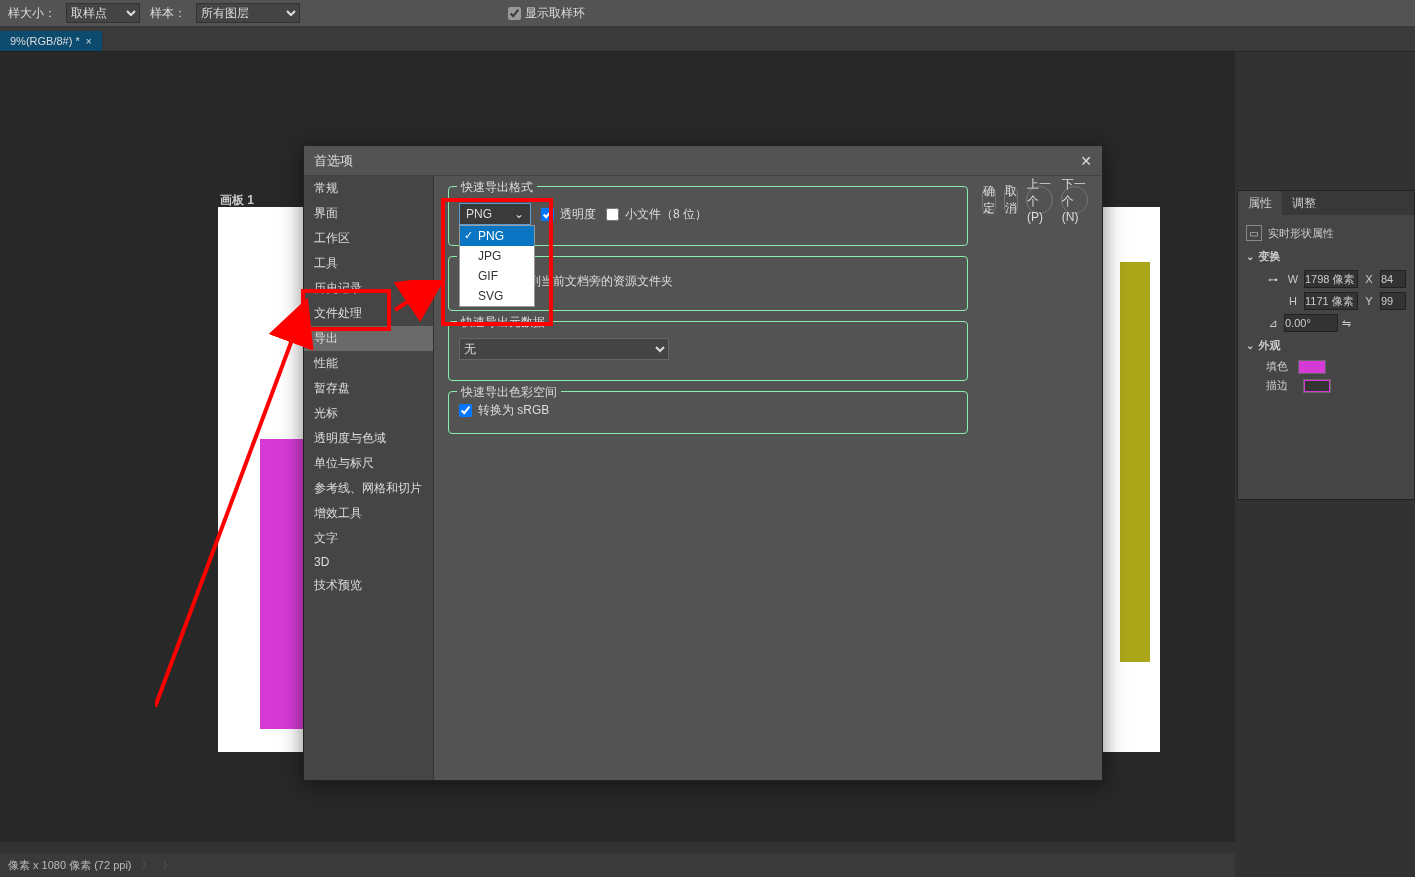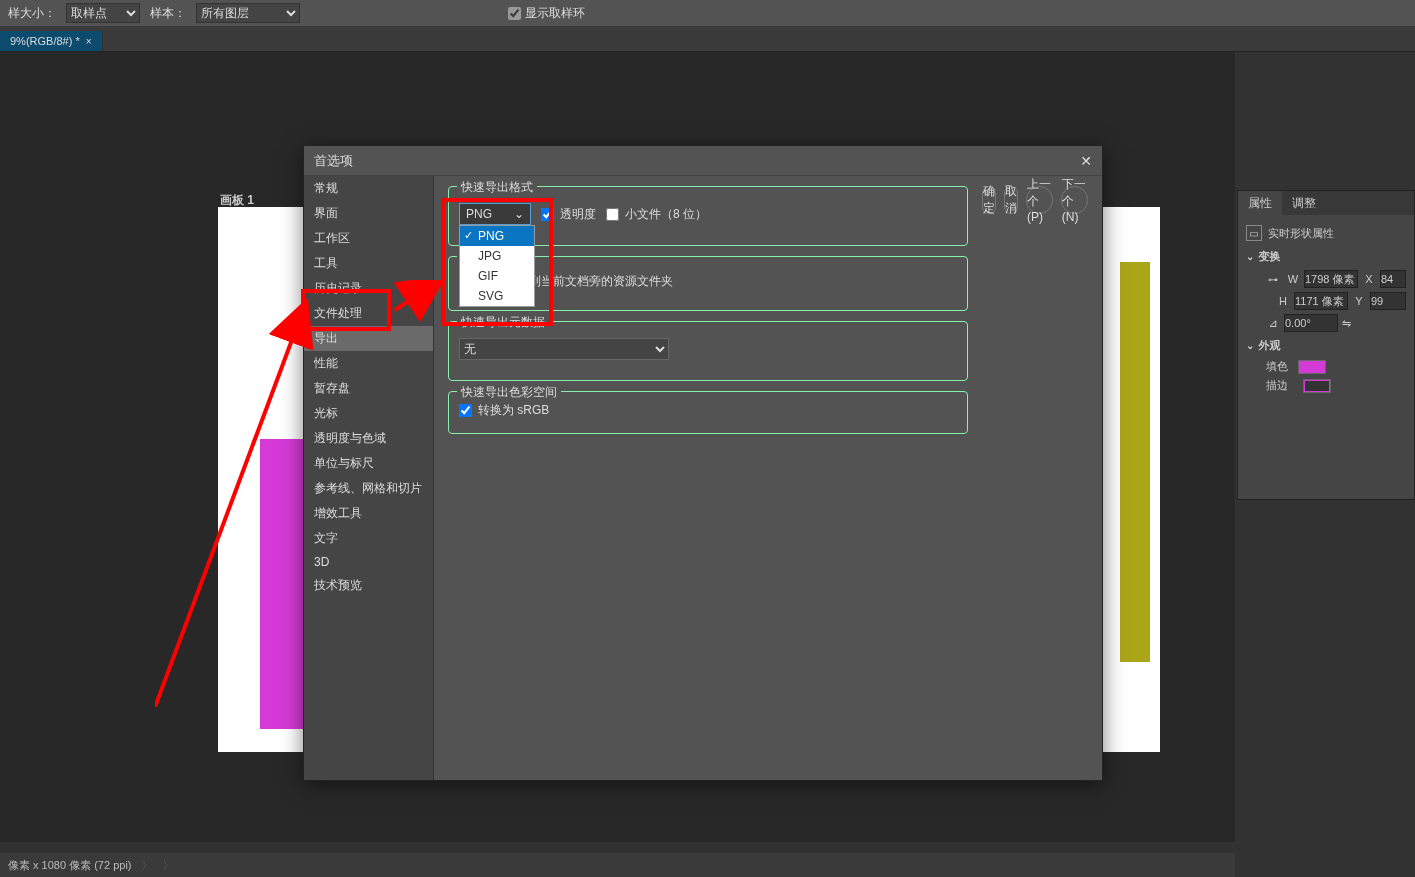--- a/index.html
+++ b/index.html
@@ -236,21 +236,21 @@
         <span class="propLbl">W</span>
         <input class="propField" value="1798 像素" style="">
         <span class="propLbl">X</span>
         <input class="propField" style="width: 26px;" value="84">
       </div>
       <div class="propRow">
         <span class="linkIcon">&nbsp;</span>
         <span class="propLbl">H</span>
         <input class="propField" value="1171 像素" style="">
         <span class="propLbl">Y</span>
-        <input class="propField" style="width: 36px;" value="99">
+        <input class="propField" style="width: 26px;" value="99">
       </div>
       <div class="propRow" style="justify-content:flex-start;padding-left:20px;">
         <span class="propLbl">⊿</span>
         <input class="propField" value="0.00°" style="">
         <span>⇋</span>
       </div>
     </div>
     <div class="propSection">
       <div class="propSecTitle">外观</div>
       <div class="propRow" style="justify-content:flex-start;padding-left:20px;gap:10px;">

